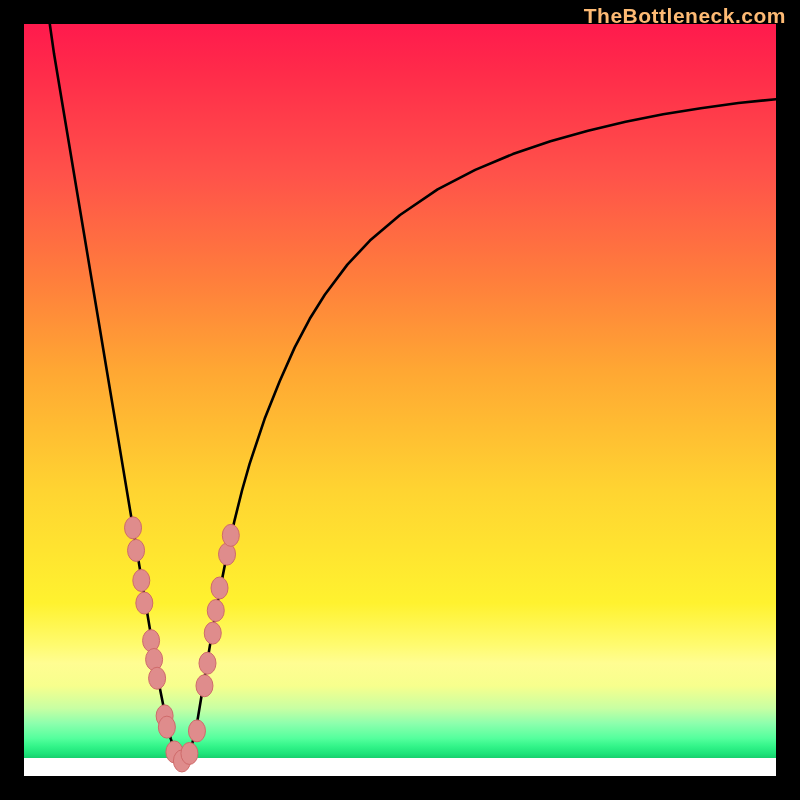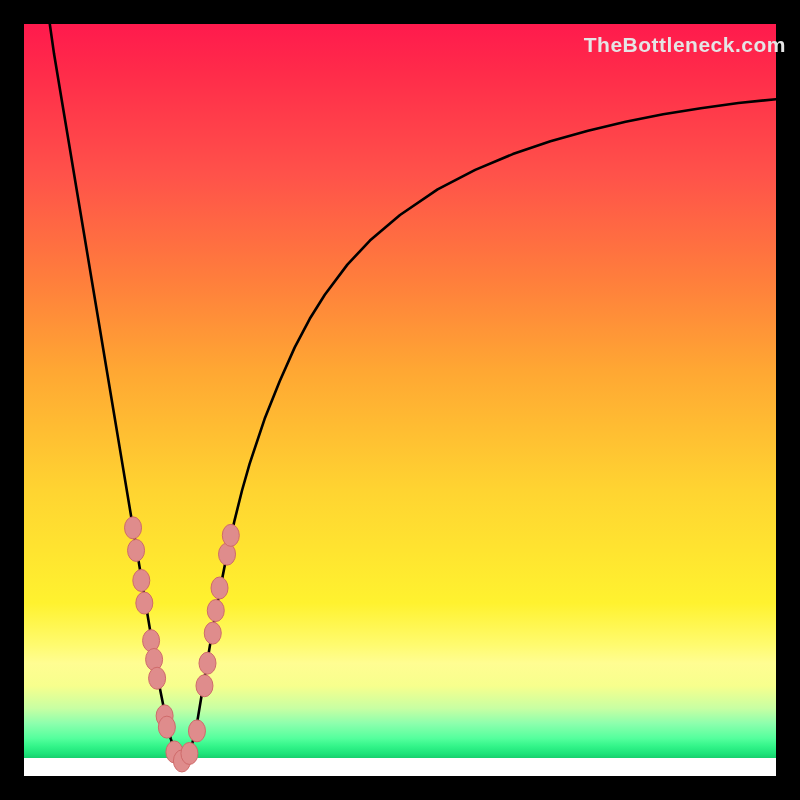--- a/index.html
+++ b/index.html
@@ -54,24 +54,23 @@
   #curve-svg {
     position: absolute;
     left: 0;
     top: 0;
     width: 752px;
     height: 752px;
     pointer-events: none;
   }
   .watermark {
     position: absolute;
-    color: #e5e5e5;
+    color: #fdba74;
     font-weight: bold;
     letter-spacing: 0.5px;
-    margin-top: 29px;
   }
 </style>
 </head>
 <body>
 
 <div class="frame">
   <div class="plot-area">
     <svg id="curve-svg" viewBox="0 0 752 752" preserveAspectRatio="none">
       <path id="curve-path" fill="none" stroke-width="2.6" stroke-linecap="round" stroke-linejoin="round" stroke="#000000" d="M22.56 -22.56 L30.08 30.08 L37.60 75.20 L45.12 120.32 L52.64 165.44 L60.16 210.56 L67.68 255.68 L75.20 300.80 L82.72 345.92 L90.24 391.04 L97.76 436.16 L105.28 481.28 L112.80 526.40 L120.32 571.52 L127.84 616.64 L135.36 661.76 L141.38 691.84 L146.64 714.40 L150.40 725.68 L154.16 733.20 L157.92 736.96 L161.68 734.70 L165.44 729.44 L169.20 715.90 L172.96 699.36 L176.72 676.80 L180.48 654.24 L188.00 609.12 L195.52 567.76 L203.04 530.16 L210.56 496.32 L218.08 466.24 L225.60 439.92 L240.64 394.80 L255.68 357.20 L270.72 323.36 L285.76 294.78 L300.80 270.72 L323.36 240.64 L345.92 216.58 L376.00 191.01 L413.60 165.44 L451.20 145.89 L488.80 130.10 L526.40 117.31 L564.00 106.78 L601.60 97.76 L639.20 90.24 L676.80 84.22 L714.40 78.96 L752.00 75.20"></path>
       <g id="bead-group">

